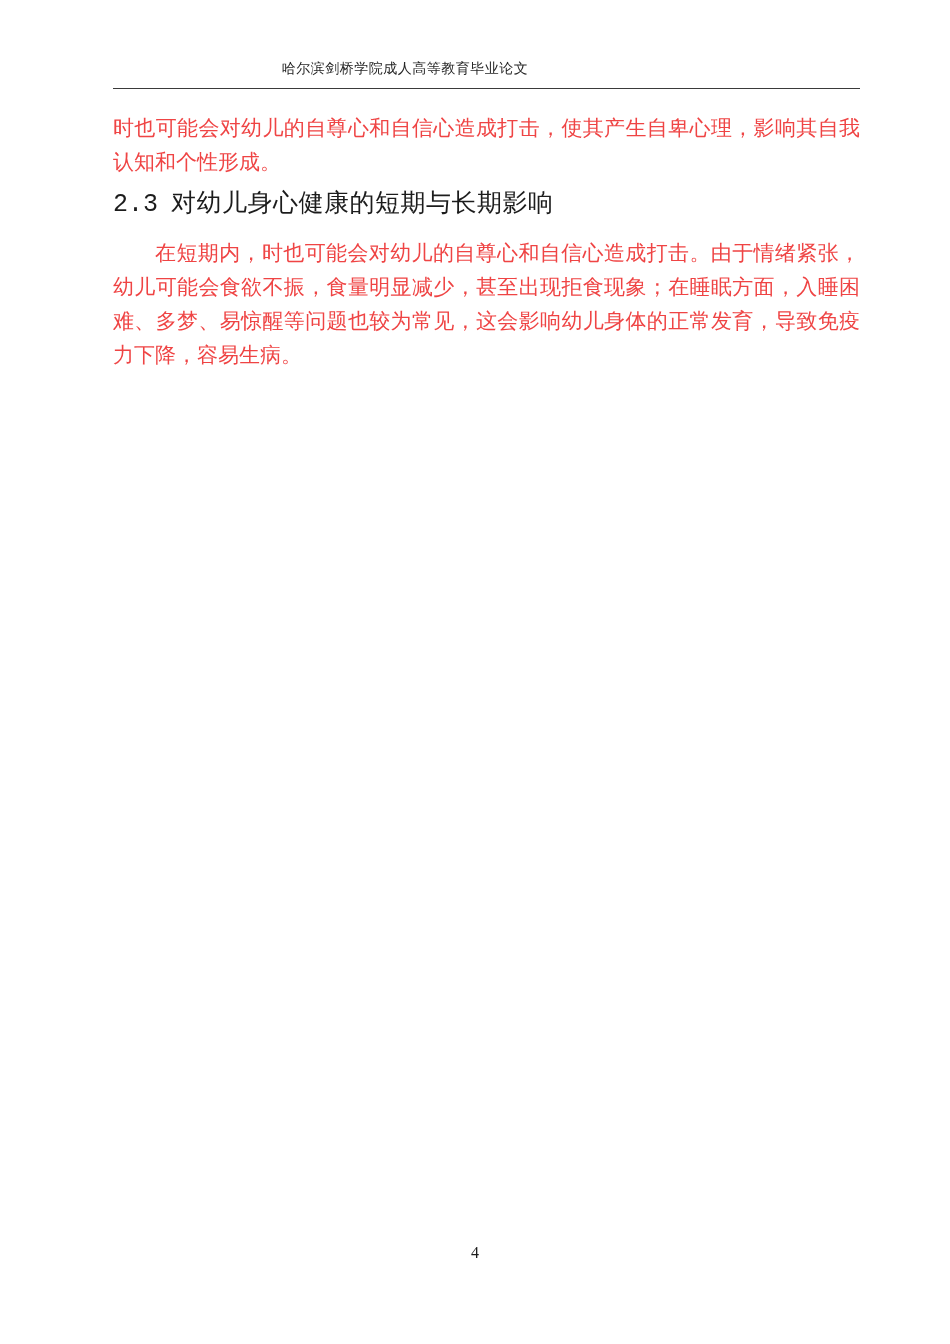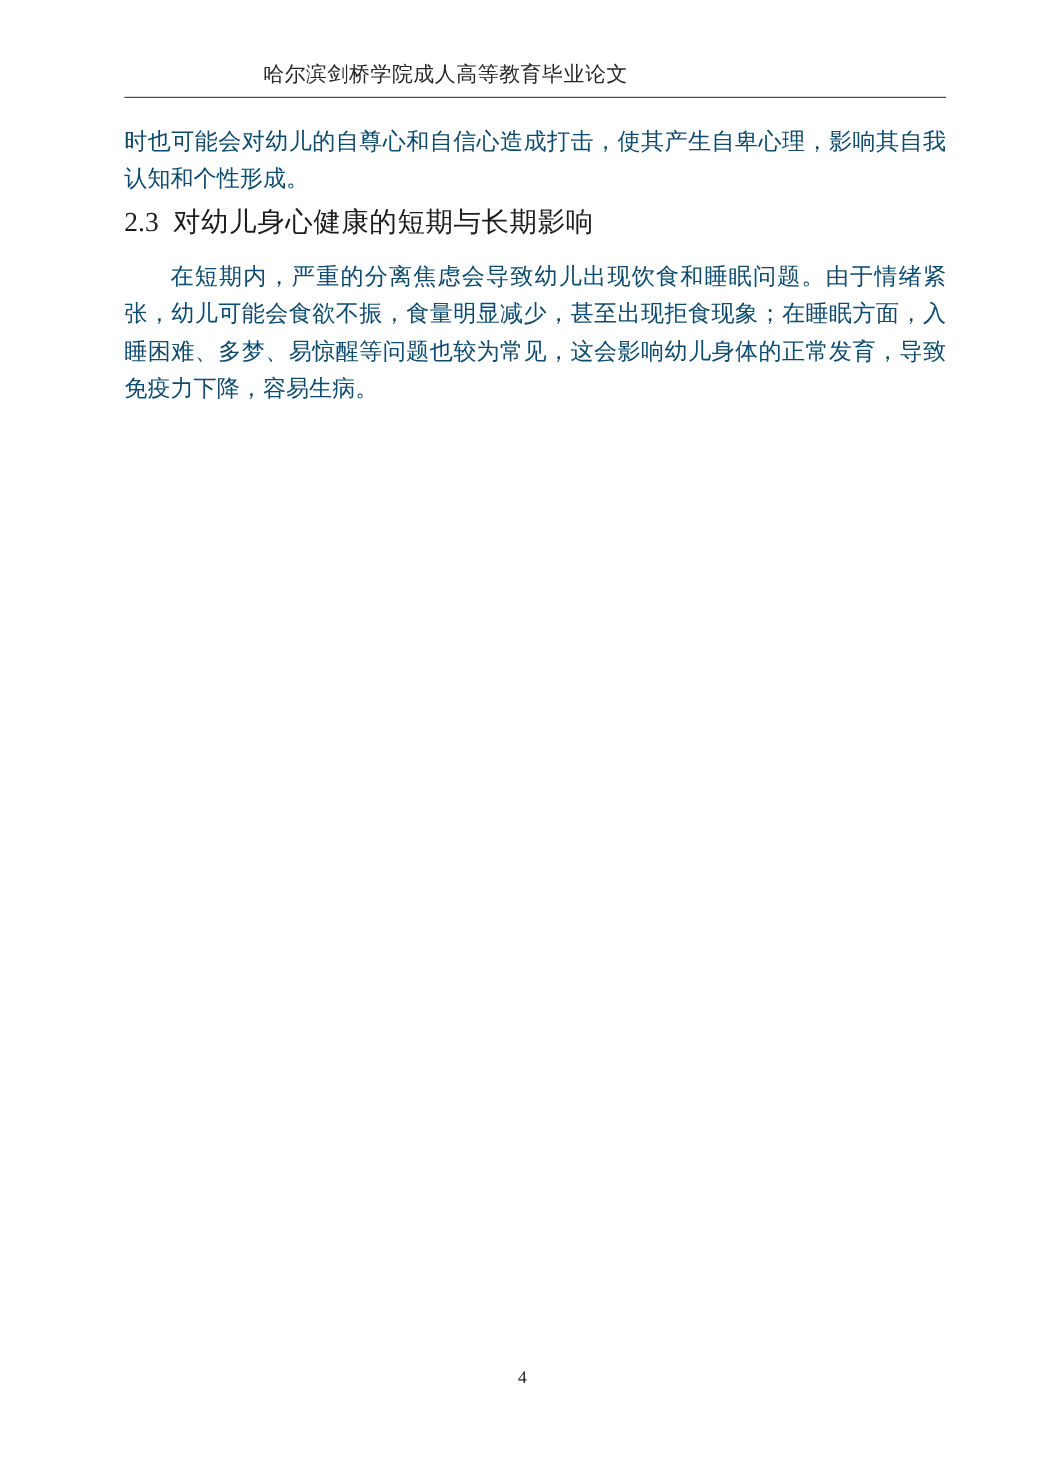--- a/index.html
+++ b/index.html
@@ -14,21 +14,21 @@
     height: 1344px;
     background: #ffffff;
     overflow: hidden;
   }
   .header-text {
     position: absolute;
     top: 58px;
     left: 0;
     width: 810px;
     text-align: center;
-    font-size: 19px;
+    font-size: 14px;
     line-height: 22px;
     color: #262626;
     letter-spacing: 0.5px;
   }
   .header-rule {
     position: absolute;
     top: 88px;
     left: 113px;
     width: 747px;
     height: 0;
@@ -39,35 +39,35 @@
     top: 111px;
     left: 113px;
     width: 747px;
     color: #212121;
   }
   .body-para {
     font-size: 21px;
     line-height: 34px;
     text-align: justify;
     text-justify: inter-ideograph;
-    color: #0c4a6e;
+    color: #ef4444;
   }
   .body-para.indent { text-indent: 2em; }
   .continuation { text-indent: 0; }
   .section-heading {
     margin-top: 6px;
     margin-bottom: 14px;
     line-height: 35px;
     font-size: 25px;
     font-weight: normal;
     color: #1c1c1c;
     white-space: nowrap;
   }
   .section-heading .heading-number {
-    font-family: Liberation Serif, serif;
+    font-family: Liberation Mono, monospace;
     margin-right: 13px;
   }
   .section-heading .heading-title {
     font-family: "Liberation Sans", "DejaVu Sans", sans-serif;
     letter-spacing: 0.5px;
     text-align: center;
   }
   .page-number {
     position: absolute;
     top: 1243px;
@@ -89,20 +89,20 @@
   <div class="header-rule"></div>
 
   <div class="content">
 
     <p class="body-para continuation">时也可能会对幼儿的自尊心和自信心造成打击，使其产生自卑心理，影响其自我认知和个性形成。</p>
 
     <h2 class="section-heading">
       <span class="heading-number">2.3</span><span class="heading-title">对幼儿身心健康的短期与长期影响</span>
     </h2>
 
-    <p class="body-para indent">在短期内，严重的分离焦虑会导致幼儿出现饮食和睡眠问题。由于情绪紧张，幼儿可能会食欲不振，食量明显减少，甚至出现拒食现象；在睡眠方面，入睡困难、多梦、易惊醒等问题也较为常见，这会影响幼儿身体的正常发育，导致免疫力下降，容易生病。</p>
+    <p class="body-para indent">在短期内，时也可能会对幼儿的自尊心和自信心造成打击。由于情绪紧张，幼儿可能会食欲不振，食量明显减少，甚至出现拒食现象；在睡眠方面，入睡困难、多梦、易惊醒等问题也较为常见，这会影响幼儿身体的正常发育，导致免疫力下降，容易生病。</p>
 
 
   </div>
 
   <div class="page-number">4</div>
 
 </div>
 
 </body></html>

